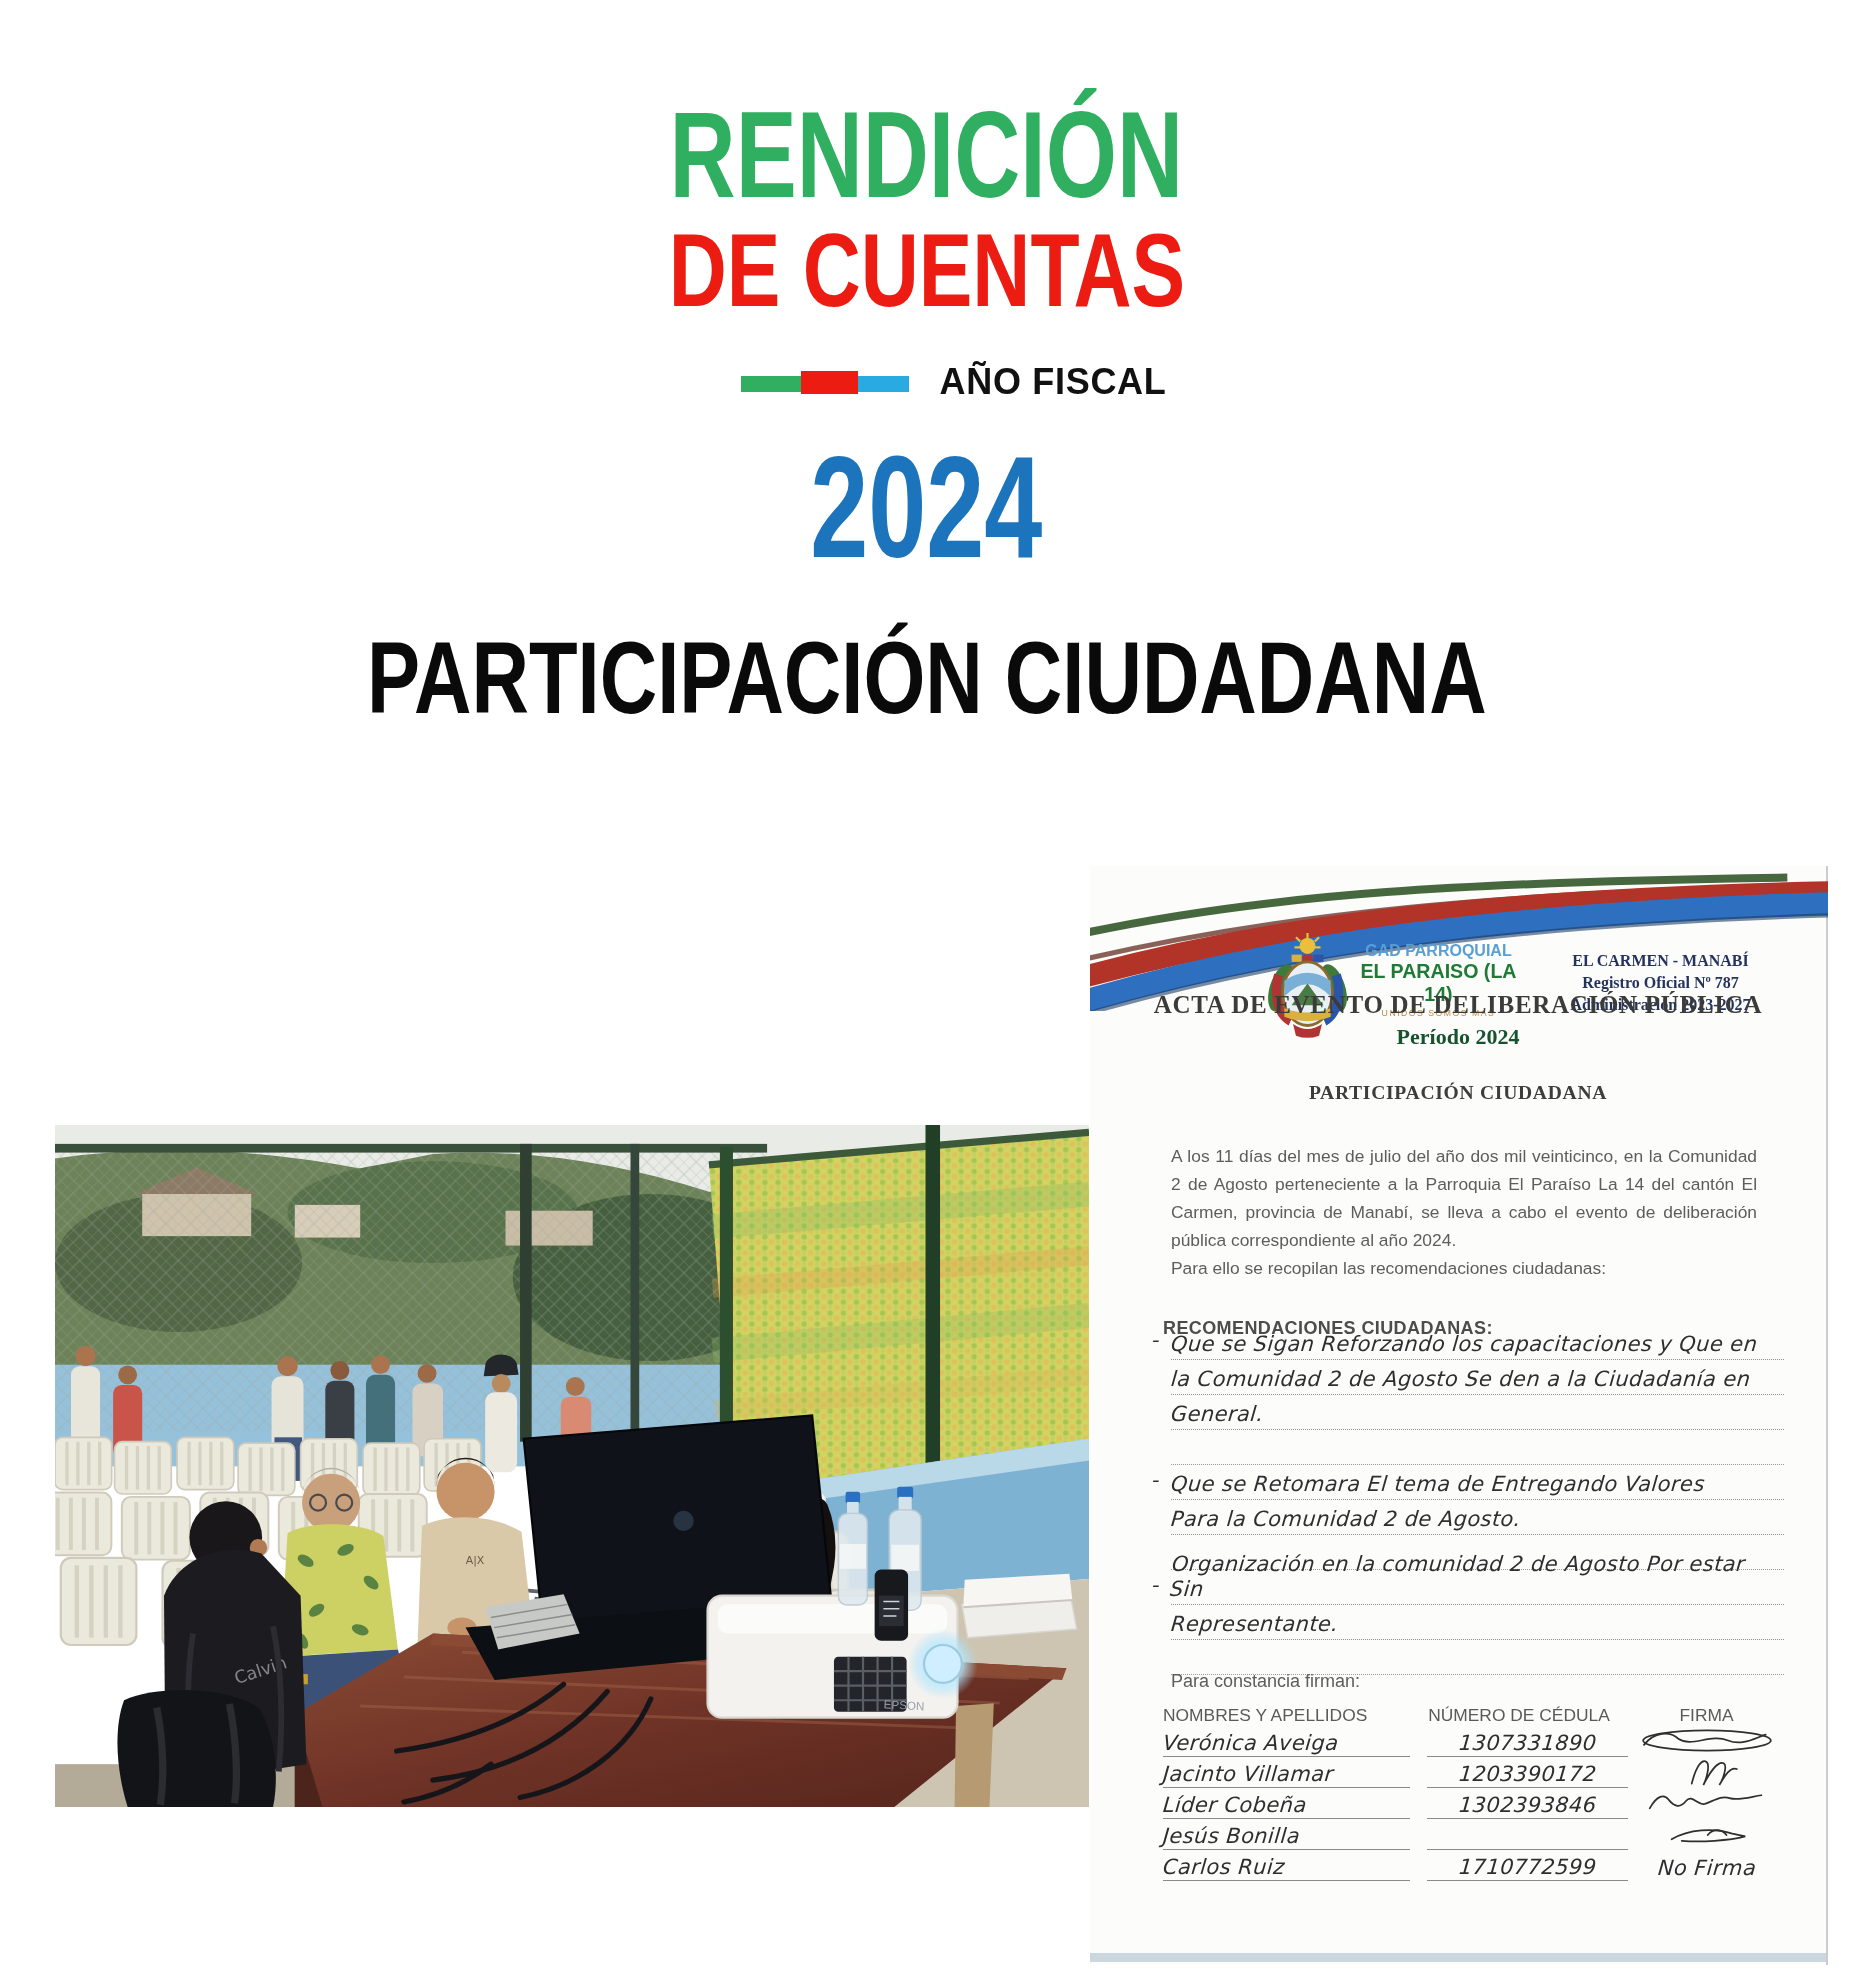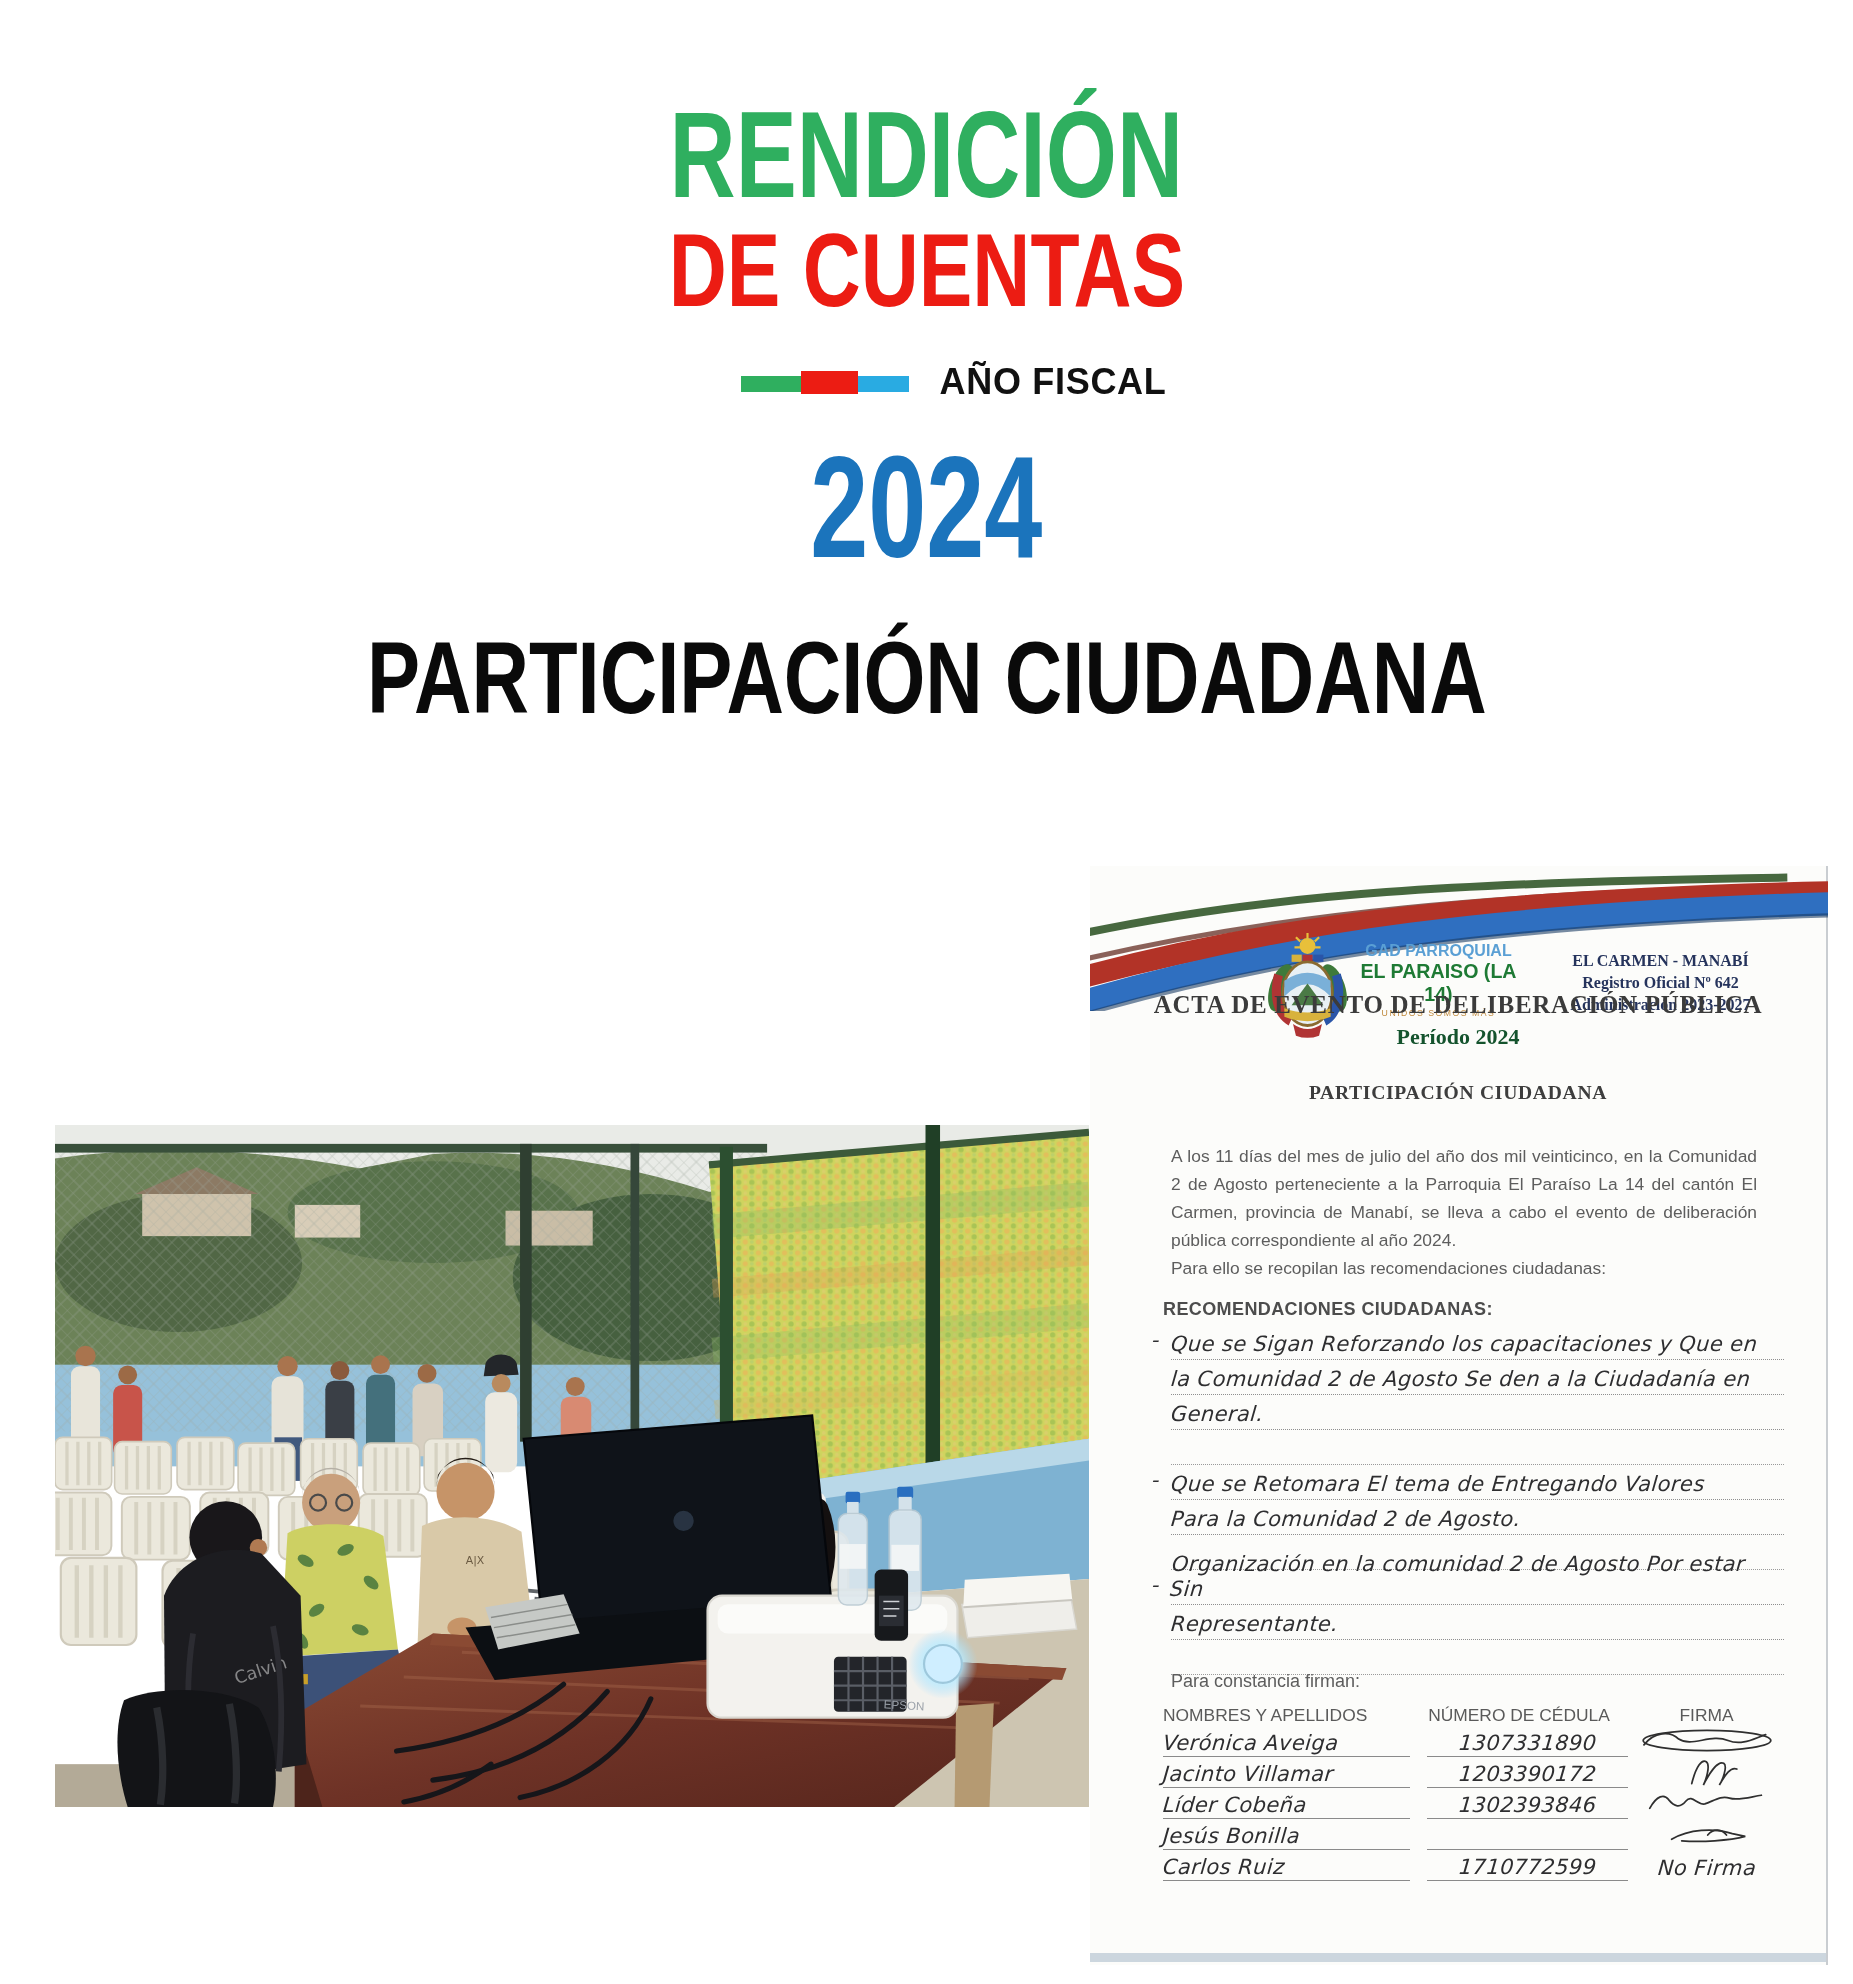--- a/index.html
+++ b/index.html
@@ -36,21 +36,21 @@
             font-family:"Liberation Serif",serif;font-weight:bold;color:#25335C;font-size:16px;line-height:22px;}
   .acta-title{position:absolute;top:125px;left:0;width:100%;text-align:center;
               font-family:"Liberation Serif",serif;font-weight:bold;color:#3b3b3b;font-size:25px;letter-spacing:0.7px;}
   .acta-period{position:absolute;top:158px;left:0;width:100%;text-align:center;
               font-family:"Liberation Serif",serif;font-weight:bold;color:#14532d;font-size:22px;}
   .sect-title{position:absolute;top:214px;left:0;width:100%;text-align:center;
               font-family:"Liberation Serif",serif;font-weight:bold;color:#3d3d3d;font-size:19.6px;line-height:26px;letter-spacing:0.7px;}
   .body-par{position:absolute;top:276px;left:81px;width:586px;font-size:17.4px;line-height:28px;
             color:#5d5d5d;text-align:justify;}
   .intro-line{position:absolute;top:392px;left:81px;font-size:17.4px;color:#5d5d5d;}
-  .rec-label{position:absolute;top:433px;left:73px;font-size:18px;font-weight:bold;color:#4c4c4c;letter-spacing:0.4px;}
+  .rec-label{position:absolute;top:452px;left:73px;font-size:18px;font-weight:bold;color:#4c4c4c;letter-spacing:0.4px;}
   .rec-area{position:absolute;top:459px;left:81px;right:42px;}
   .rline{position:relative;height:34px;border-bottom:1.5px dotted #8f8f8f;display:flex;align-items:flex-end;}
   .rline.blank{border-bottom:1.5px dotted #9a9a9a;}
   .rline .bullet{position:absolute;left:-19px;bottom:4.4px;}
   .hand{font-family:"DejaVu Sans",sans-serif;font-style:italic;display:inline-block;
         transform:skewX(-5deg);color:#2e2e30;letter-spacing:0.4px;font-size:22px;line-height:1.2;}
   .rec-area .hand{font-size:21px;padding-bottom:1.5px;}
   .constancia{position:absolute;top:805px;left:81px;font-size:18px;color:#5d5d5d;}
   .sig-table{position:absolute;top:839px;left:73px;right:41px;}
   .shead{display:flex;font-size:17.4px;color:#5a5a5a;}
@@ -431,21 +431,21 @@
     </svg>
 
     <div class="orgtxt">
       <div class="l1">GAD PARROQUIAL</div>
       <div class="l2">EL PARAISO (LA 14)</div>
       <div class="l3">UNIDOS SOMOS MÁS</div>
     </div>
 
     <div class="righthdr">
       <div>EL CARMEN - MANABÍ</div>
-      <div>Registro Oficial Nº 642</div>
+      <div>Registro Oficial Nº 787</div>
       <div>Administración 2023-2027</div>
     </div>
 
     <div class="acta-title">ACTA DE EVENTO DE DELIBERACIÓN PÚBLICA</div>
     <div class="acta-period">Período 2024</div>
 
     <div class="sect-title">
       <div>PARTICIPACIÓN CIUDADANA</div>
     </div>
 

